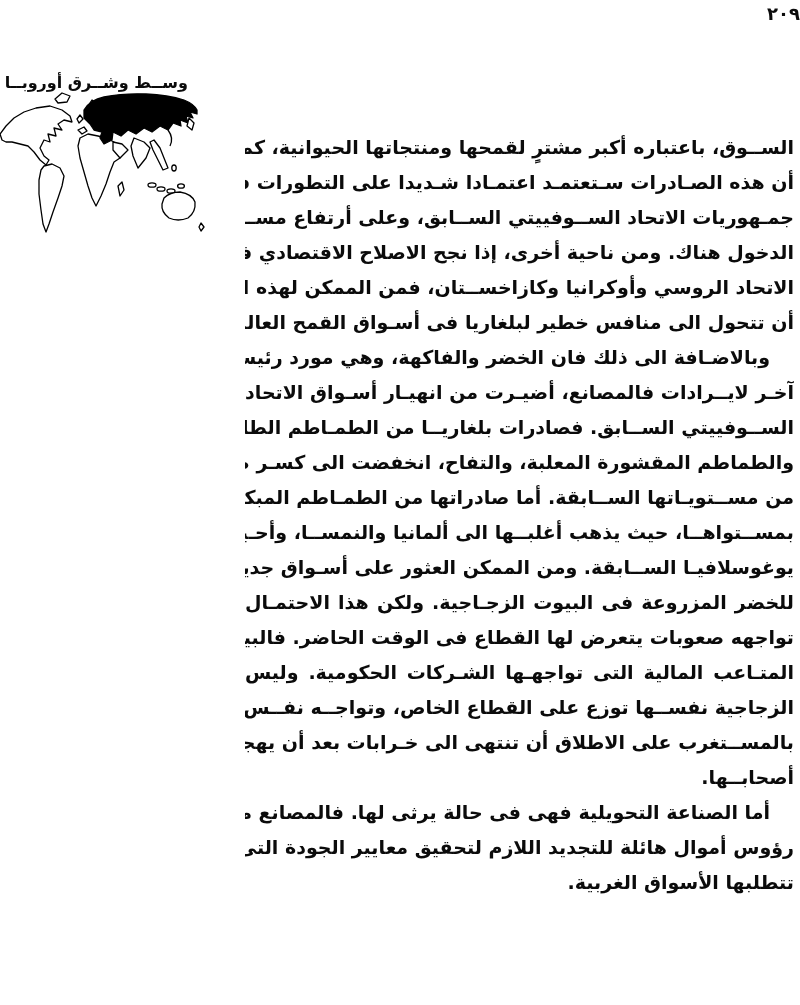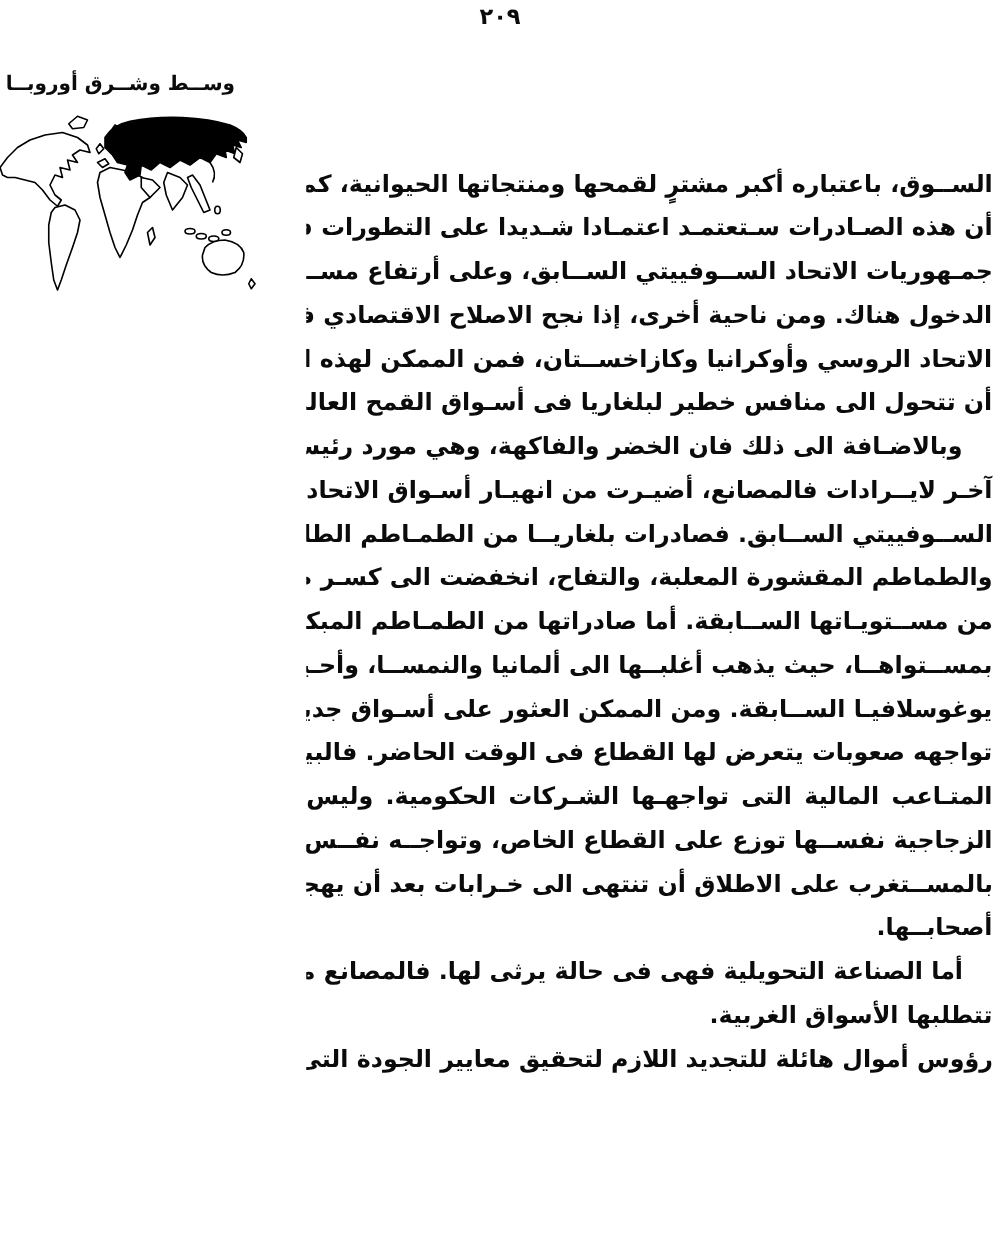--- a/index.html
+++ b/index.html
@@ -6,27 +6,27 @@
   html, body { background: #ffffff; }
   body {
     width: 800px; height: 1005px;
     position: relative;
     font-family: "DejaVu Sans", sans-serif;
     color: #0b0b0b;
     overflow: hidden;
   }
   .page-number {
     position: absolute; top: 3px; left: 0; right: 0;
-    text-align: center;
+    text-align: right;
     font-size: 18px; font-weight: bold;
     letter-spacing: 2px;
   }
   .map-block { position: absolute; left: 0; top: 55px; width: 210px; }
   .map-label {
-    position: absolute; left: 8px; top: 2px; width: 180px;
+    position: absolute; left: 8px; top: 18px; width: 180px;
     text-align: center; direction: rtl;
     font-size: 16px; font-weight: bold;
     white-space: nowrap;
   }
   .map-svg { position: absolute; left: 0px; top: 35px; }
   .text-col {
     position: absolute; left: 245px; top: 130px; width: 549px;
     direction: rtl;
   }
   .line {
@@ -100,24 +100,25 @@
     <div class="line last">أن تتحول الى منافس خطير لبلغاريا فى أسـواق القمح العالمية.</div>
   </div>
   <div class="para">
     <div class="line first-indent">وبالاضـافة الى ذلك فان الخضر والفاكهة، وهي مورد رئيسـي</div>
     <div class="line">آخـر لايــرادات فالمصانع، أضيـرت من انهيـار أسـواق الاتحاد</div>
     <div class="line">الســوفييتي الســابق. فصادرات بلغاريــا من الطمـاطم الطازجة</div>
     <div class="line">والطماطم المقشورة المعلبة، والتفاح، انخفضت الى كسـر ضئيل</div>
     <div class="line">من مســتويـاتها الســابقة. أما صادراتها من الطمـاطم المبكرة،</div>
     <div class="line">بمســتواهــا، حيث يذهب أغلبــها الى ألمانيا والنمســا، وأحـيانا</div>
     <div class="line">يوغوسلافيـا الســابقة. ومن الممكن العثور على أسـواق جديدة</div>
+    <div class="line">للخضر المزروعة فى البيوت الزجـاجية. ولكن هذا الاحتمـال</div>
     <div class="line">تواجهه صعوبات يتعرض لها القطاع فى الوقت الحاضر. فالبيوت</div>
     <div class="line">المتـاعب المالية التى تواجهـها الشـركات الحكومية. وليس</div>
     <div class="line">الزجاجية نفســها توزع على القطاع الخاص، وتواجــه نفــس</div>
     <div class="line">بالمســتغرب على الاطلاق أن تنتهى الى خـرابات بعد أن يهجرها</div>
     <div class="line last">أصحابــها.</div>
   </div>
   <div class="para">
     <div class="line first-indent">أما الصناعة التحويلية فهى فى حالة يرثى لها. فالمصانع متخلفة</div>
+    <div class="line">رؤوس أموال هائلة للتجديد اللازم لتحقيق معايير الجودة التى</div>
     <div class="line last">تتطلبها الأسواق الغربية.</div>
-    <div class="line">رؤوس أموال هائلة للتجديد اللازم لتحقيق معايير الجودة التى</div>
   </div>
 </div>
 
 </body></html>

